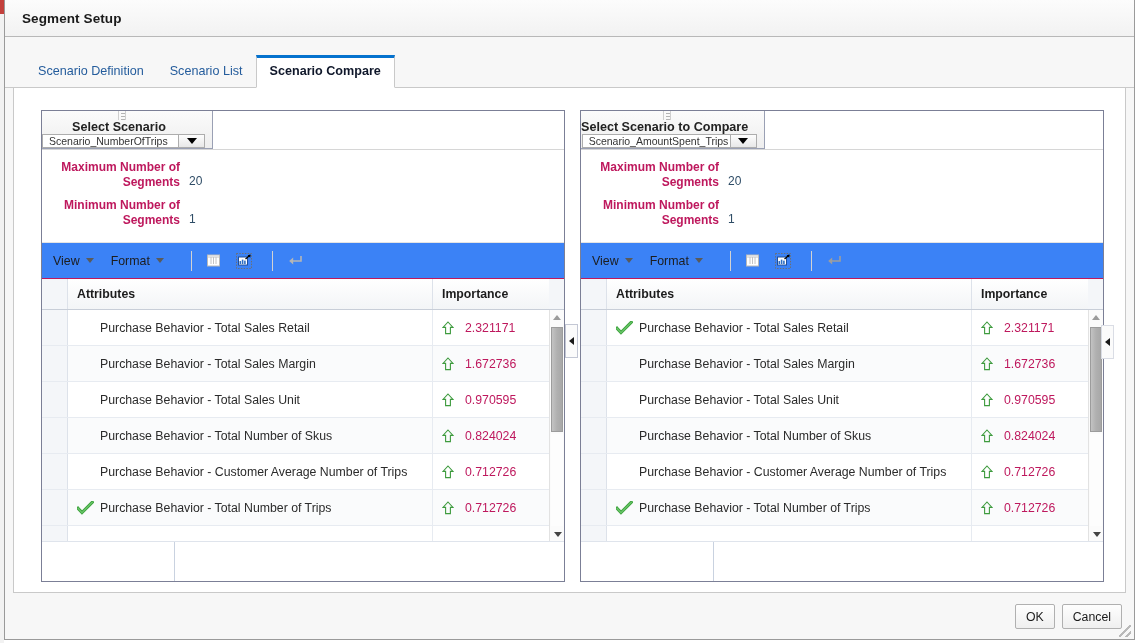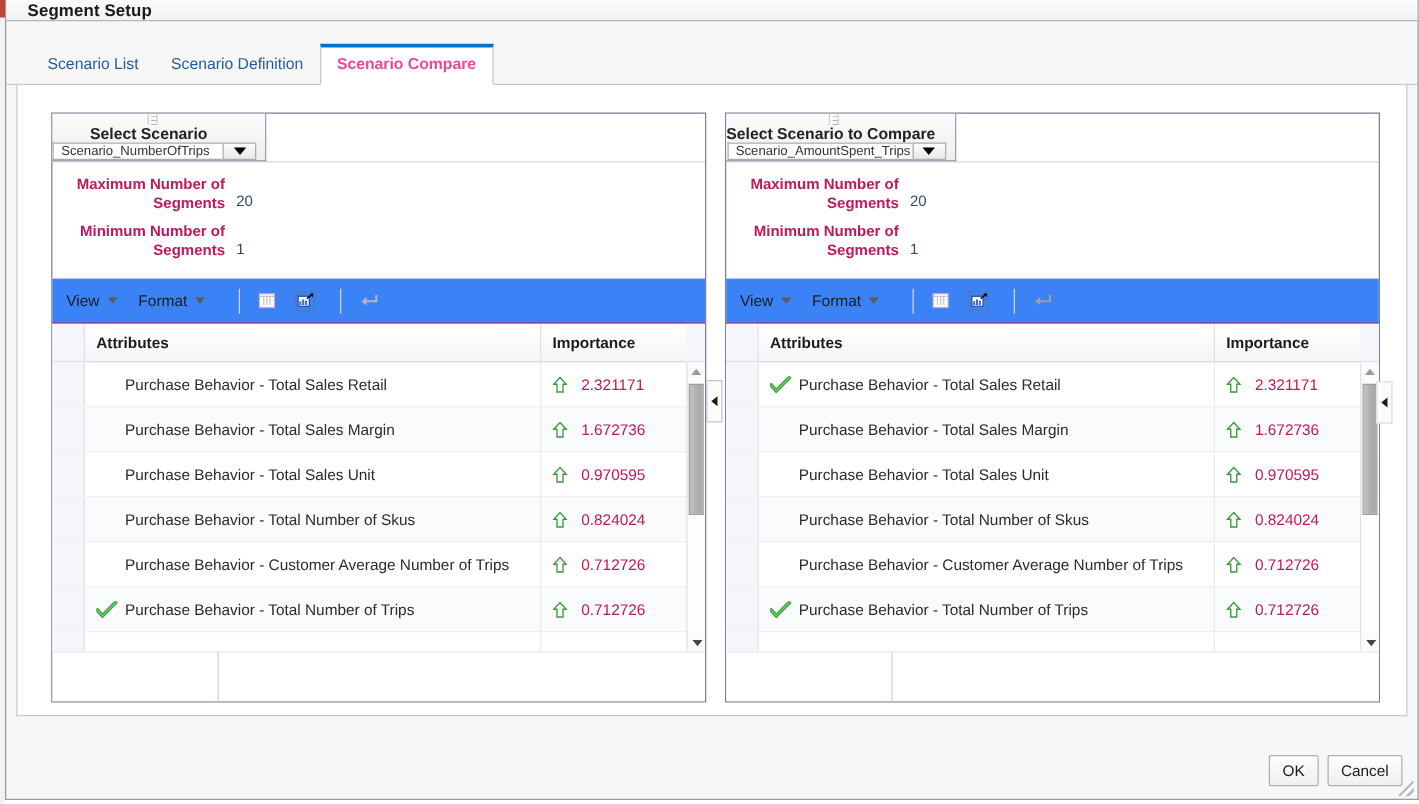--- a/index.html
+++ b/index.html
@@ -14,21 +14,21 @@
     position: absolute;
     left: 4px; top: 0px;
     width: 1131px; height: 640px;
     background: #f7f7f7;
     border: 1px solid #9a9a9a;
     border-top: none;
     overflow: hidden;
   }
   
   .titlebar {
-    height: 17px;
+    height: 37px;
     background: linear-gradient(to bottom, #fcfcfc 0%, #f2f2f2 100%);
     border-bottom: 1px solid #b8b8b8;
     display: flex; align-items: center;
     padding-left: 17px;
   }
   .titlebar .title {
     font-size: 13.5px; font-weight: bold; color: #1a1a1a;
     letter-spacing: .1px;
   }
   
@@ -43,21 +43,21 @@
   .tab {
     font-size: 12.6px;
     color: #245c9c;
     padding: 7px 13px 8px 13px;
     line-height: 16px;
     cursor: default;
     position: relative;
     white-space: nowrap;
   }
   .tab.active {
-    color: #ec4899;
+    color: #0f172a;
     font-weight: bold;
     background: #ffffff;
     border: 1px solid #c9c9c9;
     border-bottom: 1px solid #ffffff;
     border-top: 3px solid #0572ce;
     margin-bottom: -1px;
     padding-top: 5px;
   }
   
   .tabbody {
@@ -306,22 +306,22 @@
   <div class="redmark"></div>
 </div>
 
 <div class="dialog">
 
   <div class="titlebar">
     <span class="title">Segment Setup</span>
   </div>
 
   <div class="tabstrip">
+    <div class="tab">Scenario Definition</div>
     <div class="tab">Scenario List</div>
-    <div class="tab">Scenario Definition</div>
     <div class="tab active">Scenario Compare</div>
   </div>
 
   <div class="tabbody">
     <div class="panels">
 
       <div class="panel">
 
         <div class="selbar">
           <div class="selbox">

